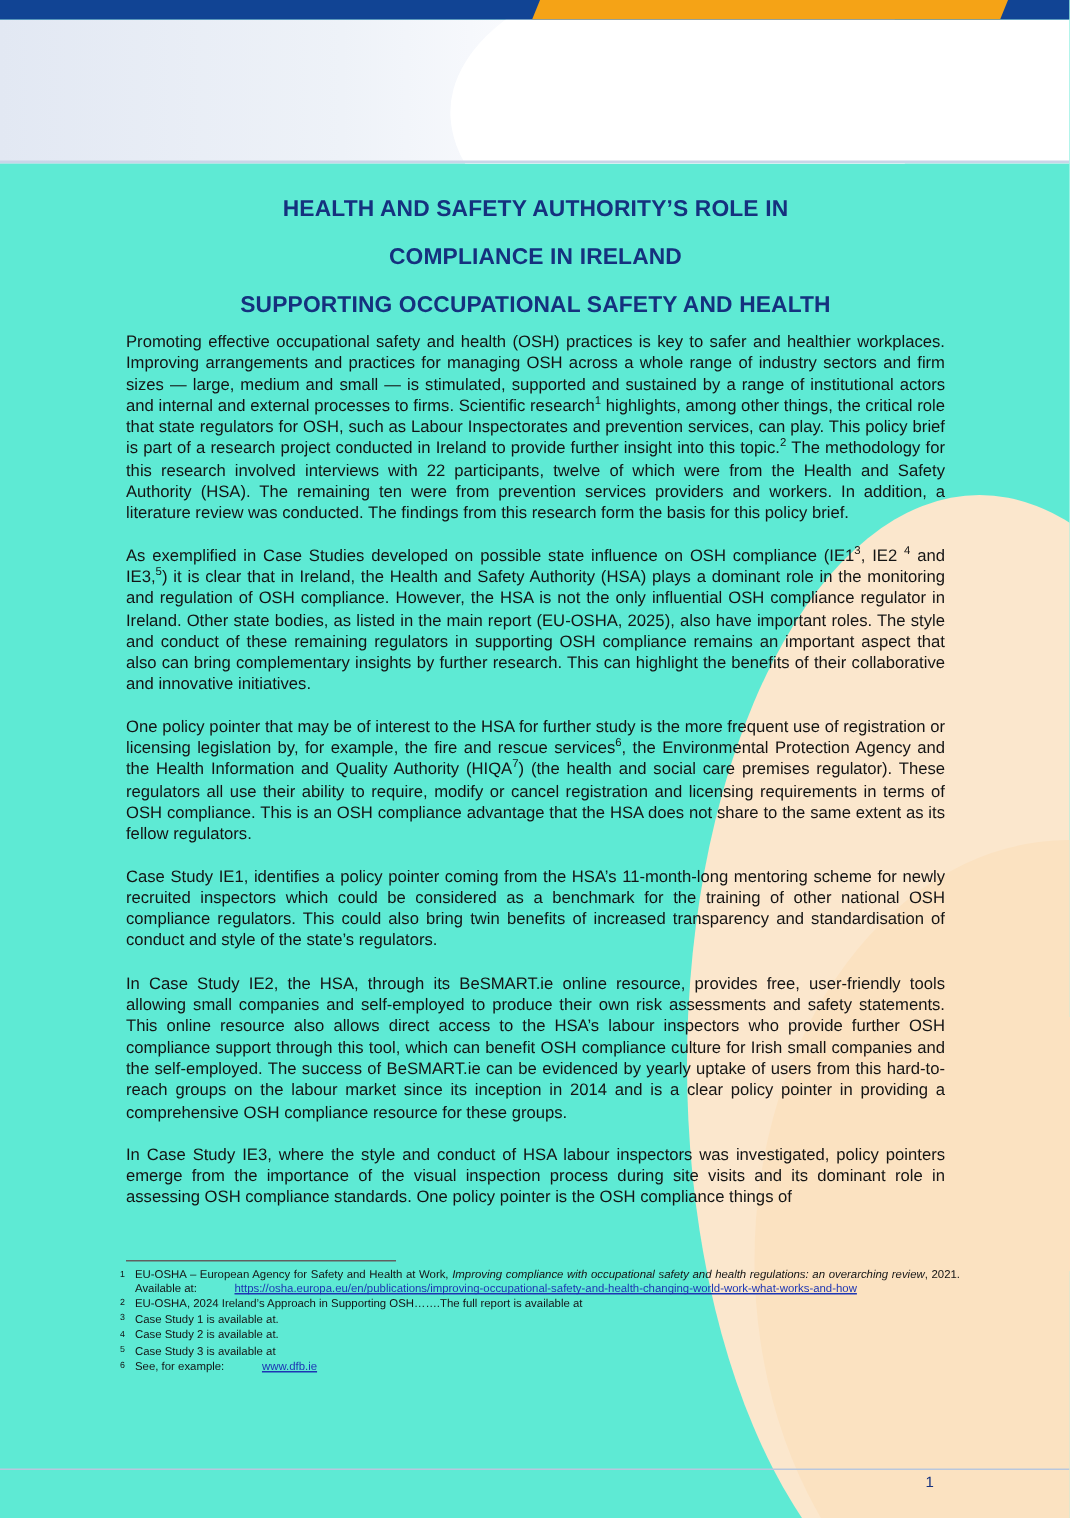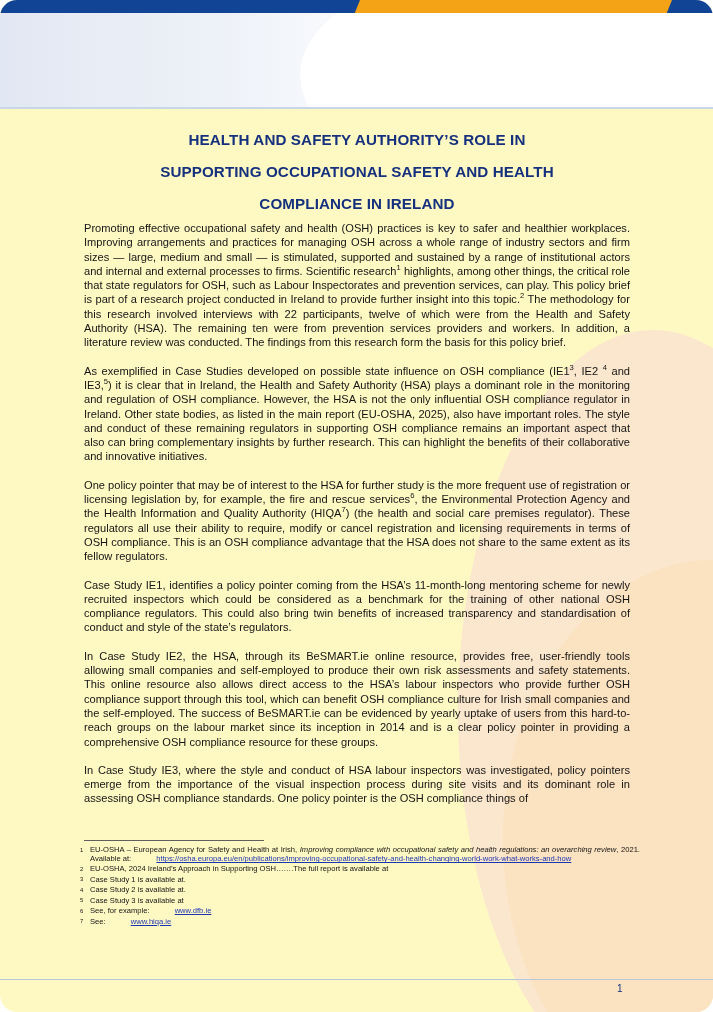--- a/index.html
+++ b/index.html
@@ -13,23 +13,22 @@
     position: relative;
     overflow: hidden;
     font-family: "Liberation Sans", sans-serif;
     color: #1a1a1a;
   }
 
   
   #page {
     position: absolute;
     inset: 0;
-    background: #fef9c3;
+    background: #5eead4;
     overflow: hidden;
-    border-radius: 17px;
   }
 
   
   .deco-ellipse {
     position: absolute;
     right: -135px;
     top: 330px;
     width: 390px;
     height: 760px;
     border-radius: 50%;
@@ -293,42 +292,42 @@
         <circle cx="14.3" cy="25" r="1.25"></circle>
         <circle cx="12.8" cy="19.4" r="1.25"></circle>
         <circle cx="14.3" cy="13.8" r="1.25"></circle>
         <circle cx="18.4" cy="9.7" r="1.25"></circle>
       </g>
     </svg>
   </div>
 
   <div class="doc-title">
     <div>HEALTH AND SAFETY AUTHORITY’S ROLE IN</div>
+    <div>COMPLIANCE IN IRELAND</div>
     <div>SUPPORTING OCCUPATIONAL SAFETY AND HEALTH</div>
-    <div>COMPLIANCE IN IRELAND</div>
   </div>
 
   <div class="body-copy">
     <p><span>Promoting effective occupational safety and health (OSH) practices is key to safer and healthier workplaces. Improving arrangements and practices for managing OSH across a whole range of industry sectors and firm sizes — large, medium and small — is stimulated, supported and sustained by a range of institutional actors and internal and external processes to firms. Scientific research</span><sup>1</sup><span> highlights, among other things, the critical role that state regulators for OSH, such as Labour Inspectorates and prevention services, can play. This policy brief is part of a research project conducted in Ireland to provide further insight into this topic.</span><sup>2</sup><span> The methodology for this research involved interviews with 22 participants, twelve of which were from the Health and Safety Authority (HSA). The remaining ten were from prevention services providers and workers. In addition, a literature review was conducted. The findings from this research form the basis for this policy brief.</span></p>
 
     <p><span>As exemplified in Case Studies developed on possible state influence on OSH compliance (IE1</span><sup>3</sup><span>, IE2 </span><sup>4</sup><span> and IE3,</span><sup>5</sup><span>) it is clear that in Ireland, the Health and Safety Authority (HSA) plays a dominant role in the monitoring and regulation of OSH compliance. However, the HSA is not the only influential OSH compliance regulator in Ireland. Other state bodies, as listed in the main report (EU-OSHA, 2025), also have important roles. The style and conduct of these remaining regulators in supporting OSH compliance remains an important aspect that also can bring complementary insights by further research. This can highlight the benefits of their collaborative and innovative initiatives.</span></p>
 
     <p><span>One policy pointer that may be of interest to the HSA for further study is the more frequent use of registration or licensing legislation by, for example, the fire and rescue services</span><sup>6</sup><span>, the Environmental Protection Agency and the Health Information and Quality Authority (HIQA</span><sup>7</sup><span>) (the health and social care premises regulator). These regulators all use their ability to require, modify or cancel registration and licensing requirements in terms of OSH compliance. This is an OSH compliance advantage that the HSA does not share to the same extent as its fellow regulators.</span></p>
 
     <p>Case Study IE1, identifies a policy pointer coming from the HSA’s 11-month-long mentoring scheme for newly recruited inspectors which could be considered as a benchmark for the training of other national OSH compliance regulators. This could also bring twin benefits of increased transparency and standardisation of conduct and style of the state’s regulators.</p>
     <p>In Case Study IE2, the HSA, through its BeSMART.ie online resource, provides free, user-friendly tools allowing small companies and self-employed to produce their own risk assessments and safety statements. This online resource also allows direct access to the HSA’s labour inspectors who provide further OSH compliance support through this tool, which can benefit OSH compliance culture for Irish small companies and the self-employed. The success of BeSMART.ie can be evidenced by yearly uptake of users from this hard-to-reach groups on the labour market since its inception in 2014 and is a clear policy pointer in providing a comprehensive OSH compliance resource for these groups.</p>
     <p>In Case Study IE3, where the style and conduct of HSA labour inspectors was investigated, policy pointers emerge from the importance of the visual inspection process during site visits and its dominant role in assessing OSH compliance standards. One policy pointer is the OSH compliance things of</p>
   </div>
 
   <div class="footnote-rule"></div>
   <div class="footnotes">
 
     <div class="fn">
       <span class="num">1</span>
-      <span class="txt"><span>EU-OSHA – European Agency for Safety and Health at Irish, </span><i>Improving compliance with occupational safety and health regulations: an overarching review</i><span>, 2021. Available at: </span><a href="#">https://osha.europa.eu/en/publications/improving-occupational-safety-and-health-changing-world-work-what-works-and-how</a></span>
+      <span class="txt"><span>EU-OSHA – European Agency for Safety and Health at Work, </span><i>Improving compliance with occupational safety and health regulations: an overarching review</i><span>, 2021. Available at: </span><a href="#">https://osha.europa.eu/en/publications/improving-occupational-safety-and-health-changing-world-work-what-works-and-how</a></span>
     </div>
 
     <div class="fn">
       <span class="num">2</span>
       <span class="txt">EU-OSHA, 2024 Ireland’s Approach in Supporting OSH…….The full report is available at</span>
     </div>
 
     <div class="fn">
       <span class="num">3</span>
       <span class="txt">Case Study 1 is available at.</span>
@@ -342,24 +341,20 @@
     <div class="fn">
       <span class="num">5</span>
       <span class="txt">Case Study 3 is available at</span>
     </div>
 
     <div class="fn">
       <span class="num">6</span>
       <span class="txt"><span>See, for example: </span><a href="#">www.dfb.ie</a></span>
     </div>
 
-    <div class="fn">
-      <span class="num">7</span>
-      <span class="txt"><span>See: </span><a href="#">www.hiqa.ie</a></span>
-    </div>
 
   </div>
 
   <div class="footer-rule"></div>
   <div class="footer-text">Safety and health at work is everyone’s concern. It’s good for you. It’s good for business.</div>
   <div class="page-number">1</div>
 
 </div>
 
 </body></html>

